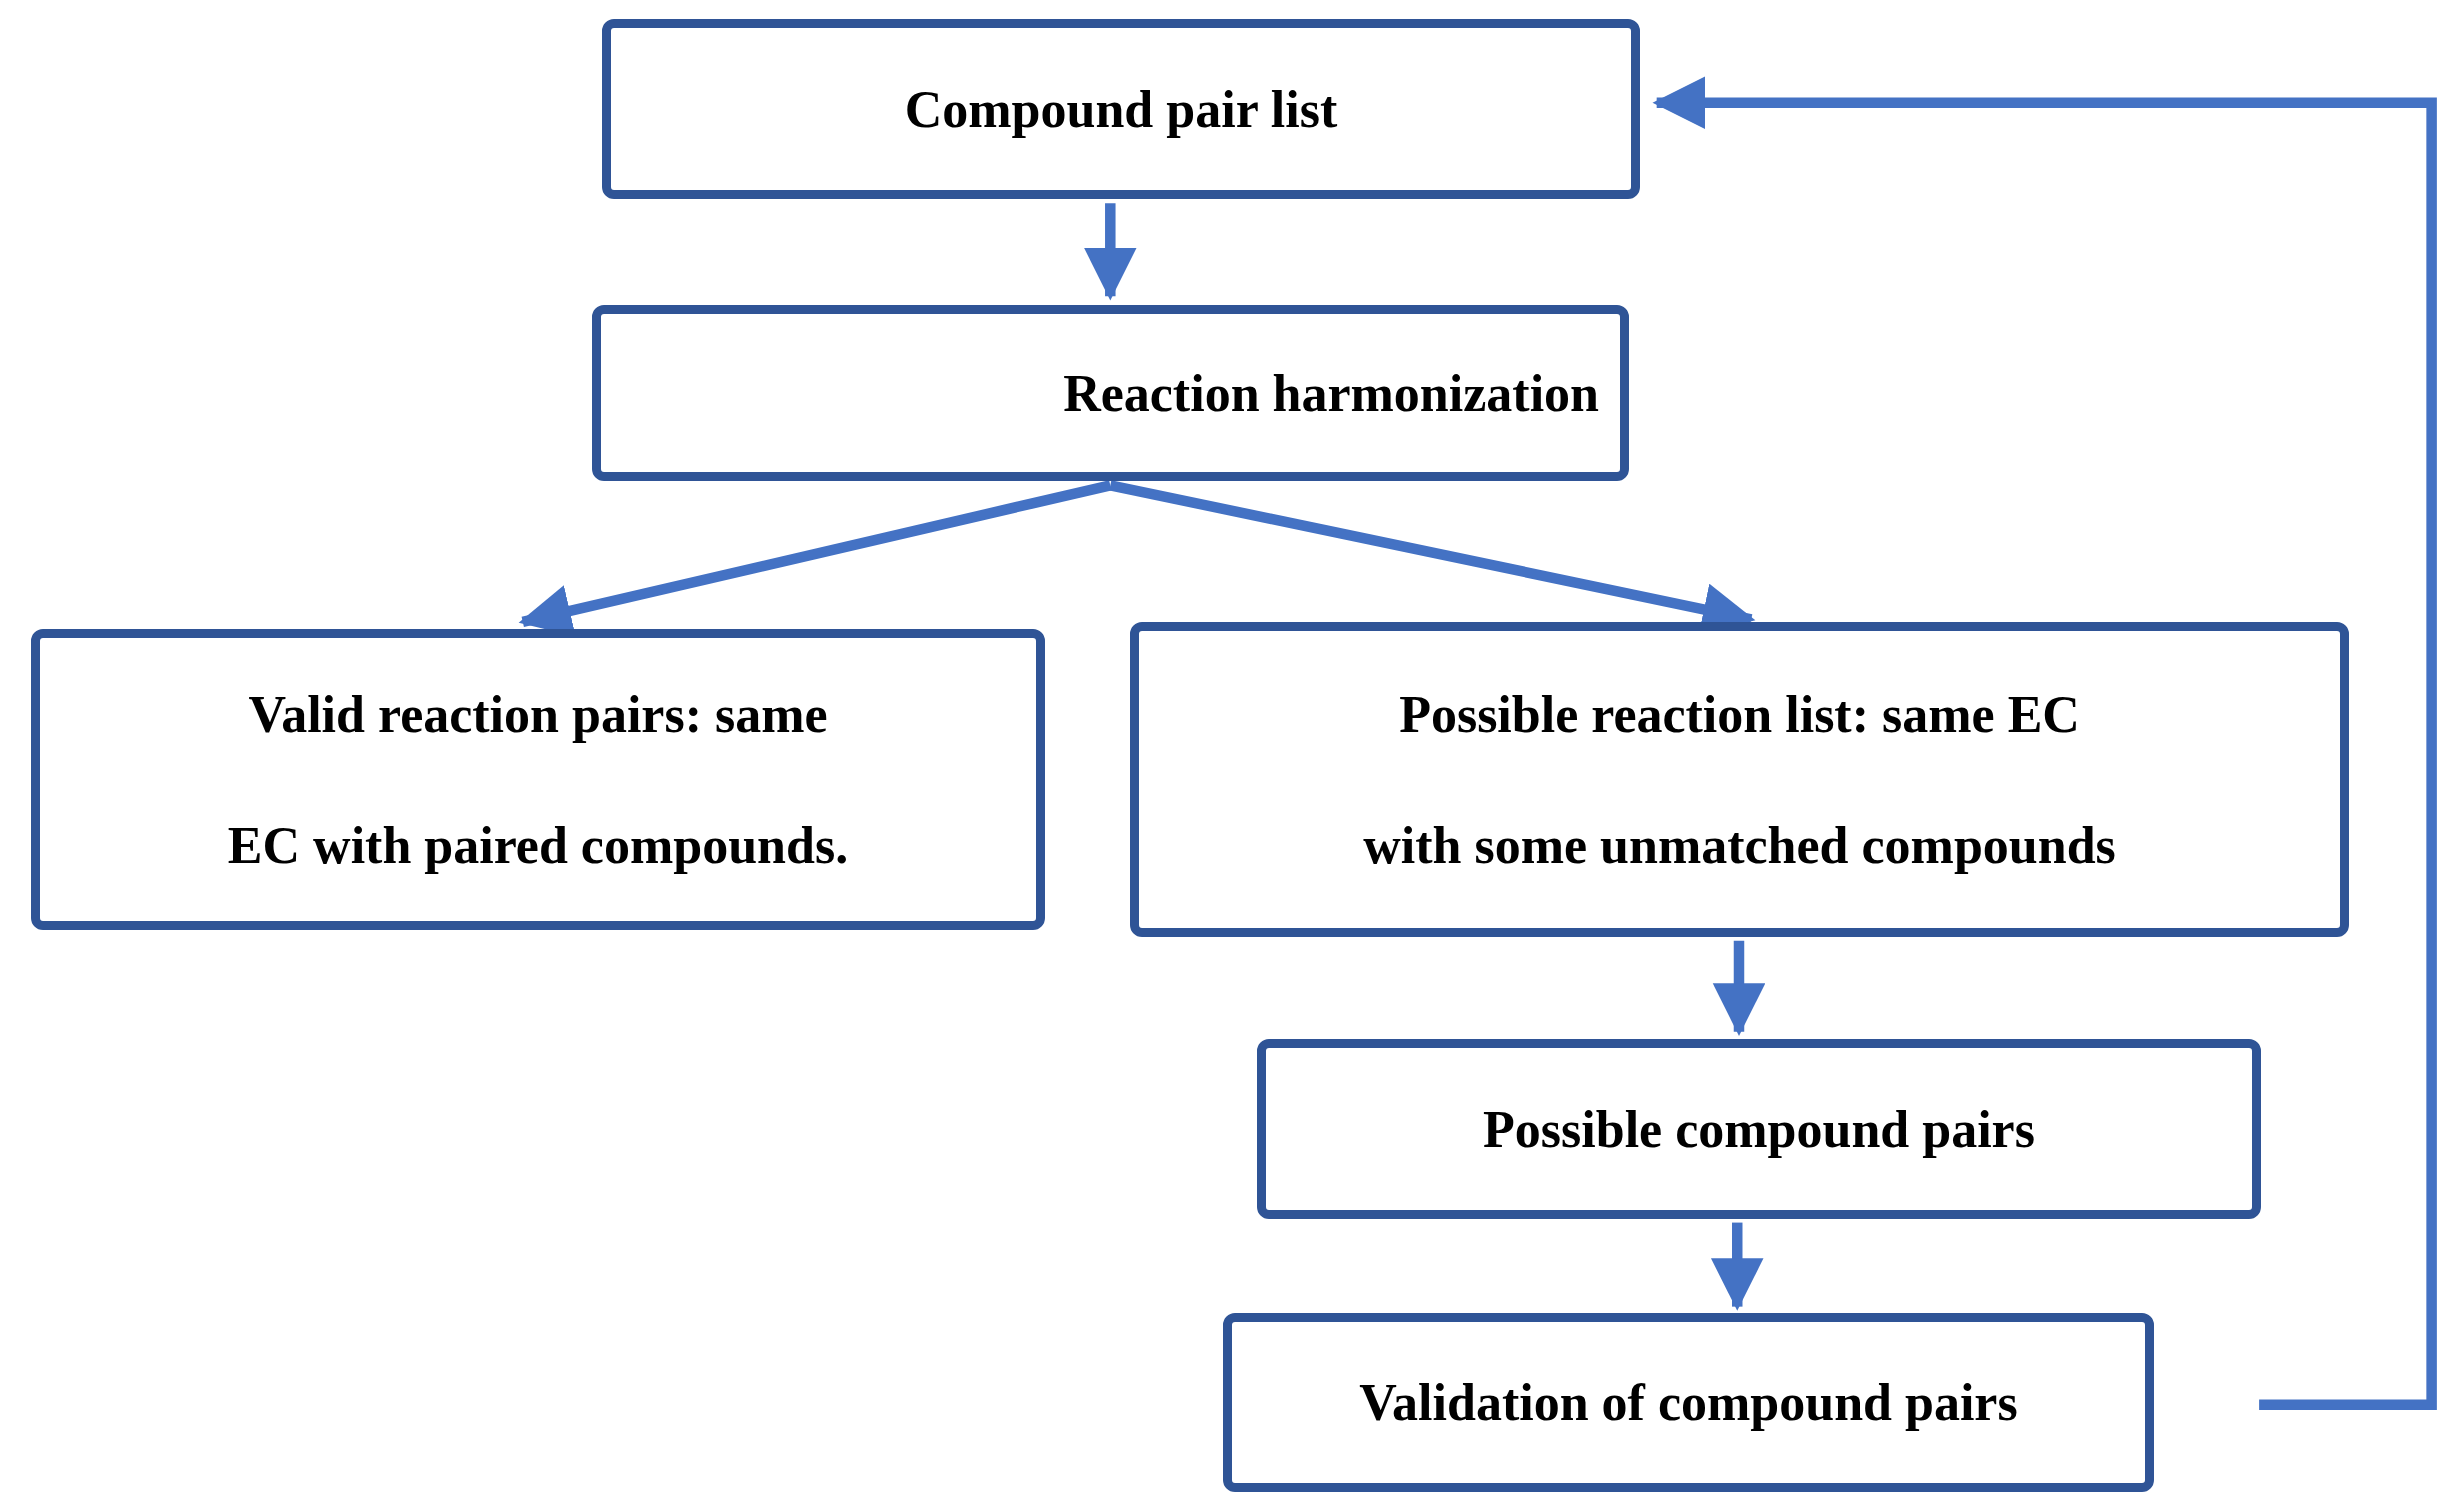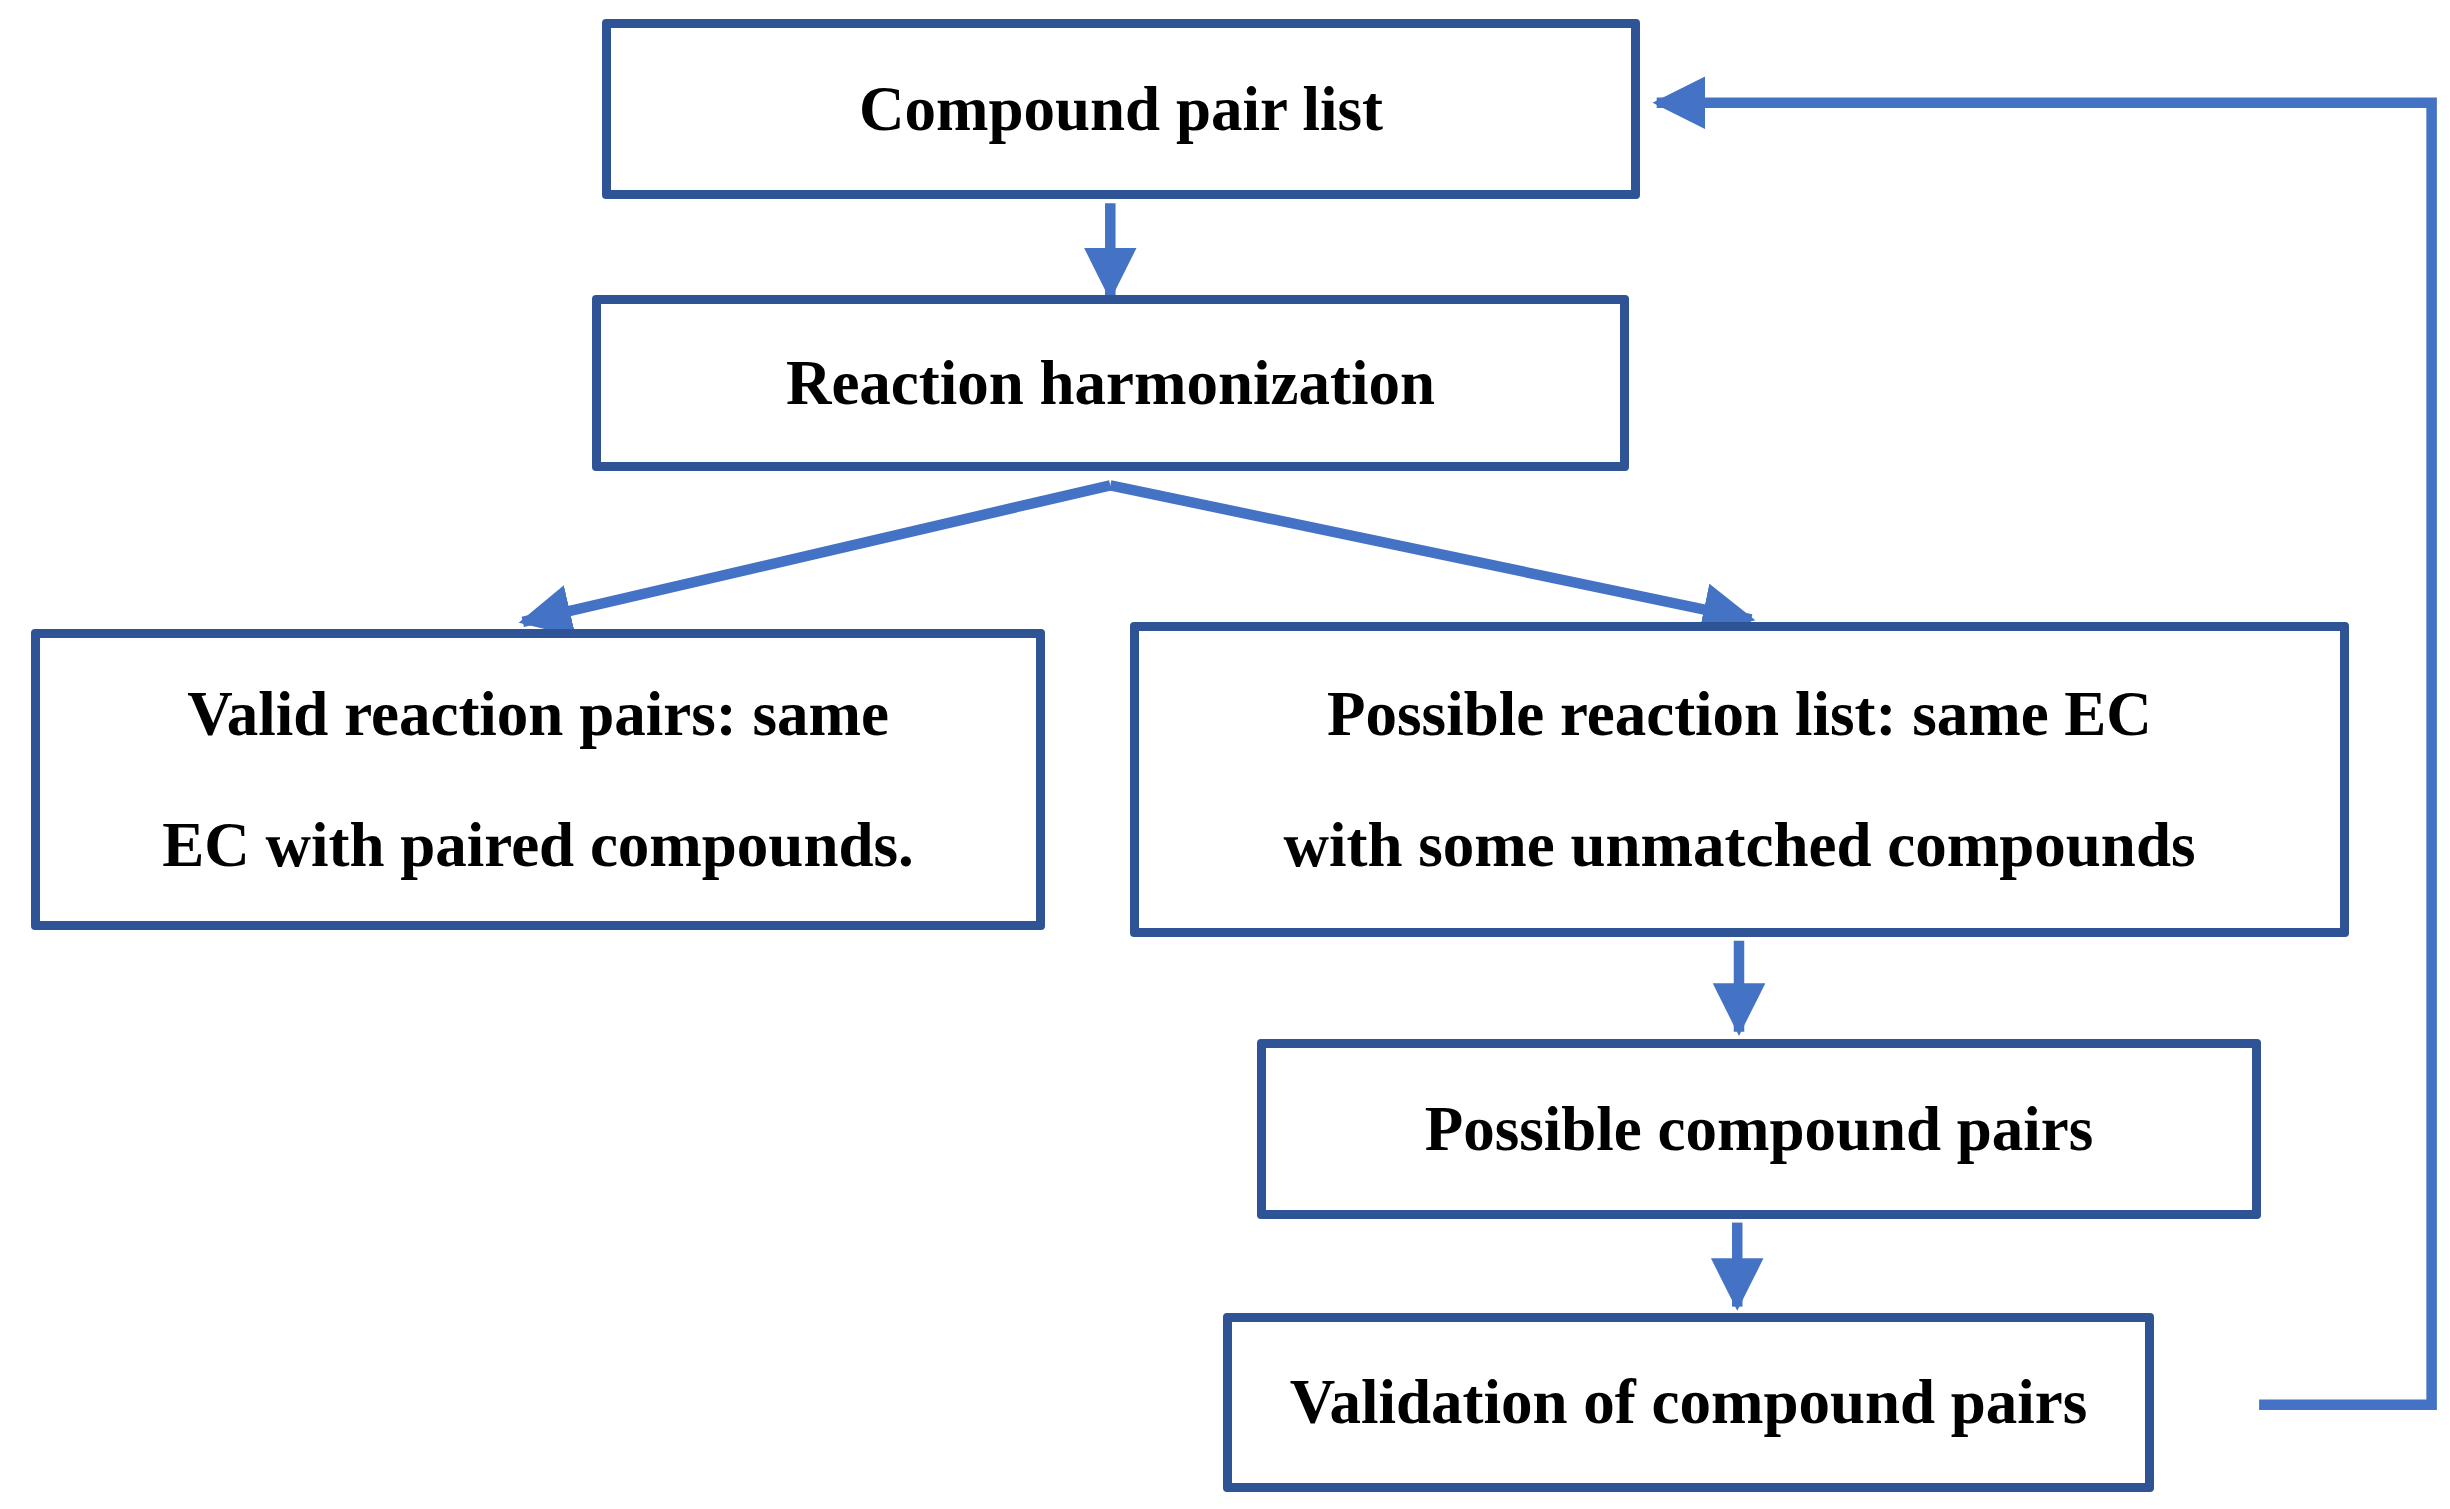--- a/index.html
+++ b/index.html
@@ -23,36 +23,36 @@
   .connectors .edge{
     stroke:var(--connector);
     stroke-width:12;
     fill:none;
     stroke-linejoin:miter;
   }
   .connectors .head{fill:var(--connector);}
   .node{
     position:absolute;
     border:9.6px solid var(--border);
-    border-radius:4px;
+    border-radius:12px;
     background:var(--bg);
     display:flex;
     flex-direction:column;
     align-items:center;
     justify-content:center;
     text-align:center;
     color:var(--text);
     font-weight:bold;
-    font-size:63px;
+    font-size:52px;
     line-height:131px;
     padding:8px 21px;
   }
   
   #n-compound-pair-list      {left:602px;  top:19px;   width:1038px; height:180px;}
-  #n-reaction-harmonization  {left:592px;  top:295px;  width:1037px; height:176px;}
+  #n-reaction-harmonization  {left:592px;  top:305px;  width:1037px; height:176px;align-items:flex-end;}
   #n-valid-reaction-pairs    {left:31px;   top:629px;  width:1014px; height:301px;}
   #n-possible-reaction-pairs {left:1130px; top:622px;  width:1219px; height:315px;}
   #n-possible-compound-pairs {left:1257px; top:1039px; width:1004px; height:180px;}
   #n-validation-compound-pairs{left:1223px;top:1313px; width:931px; height:179px;}
 </style>
 </head>
 <body>
 
 <div class="canvas">
 

